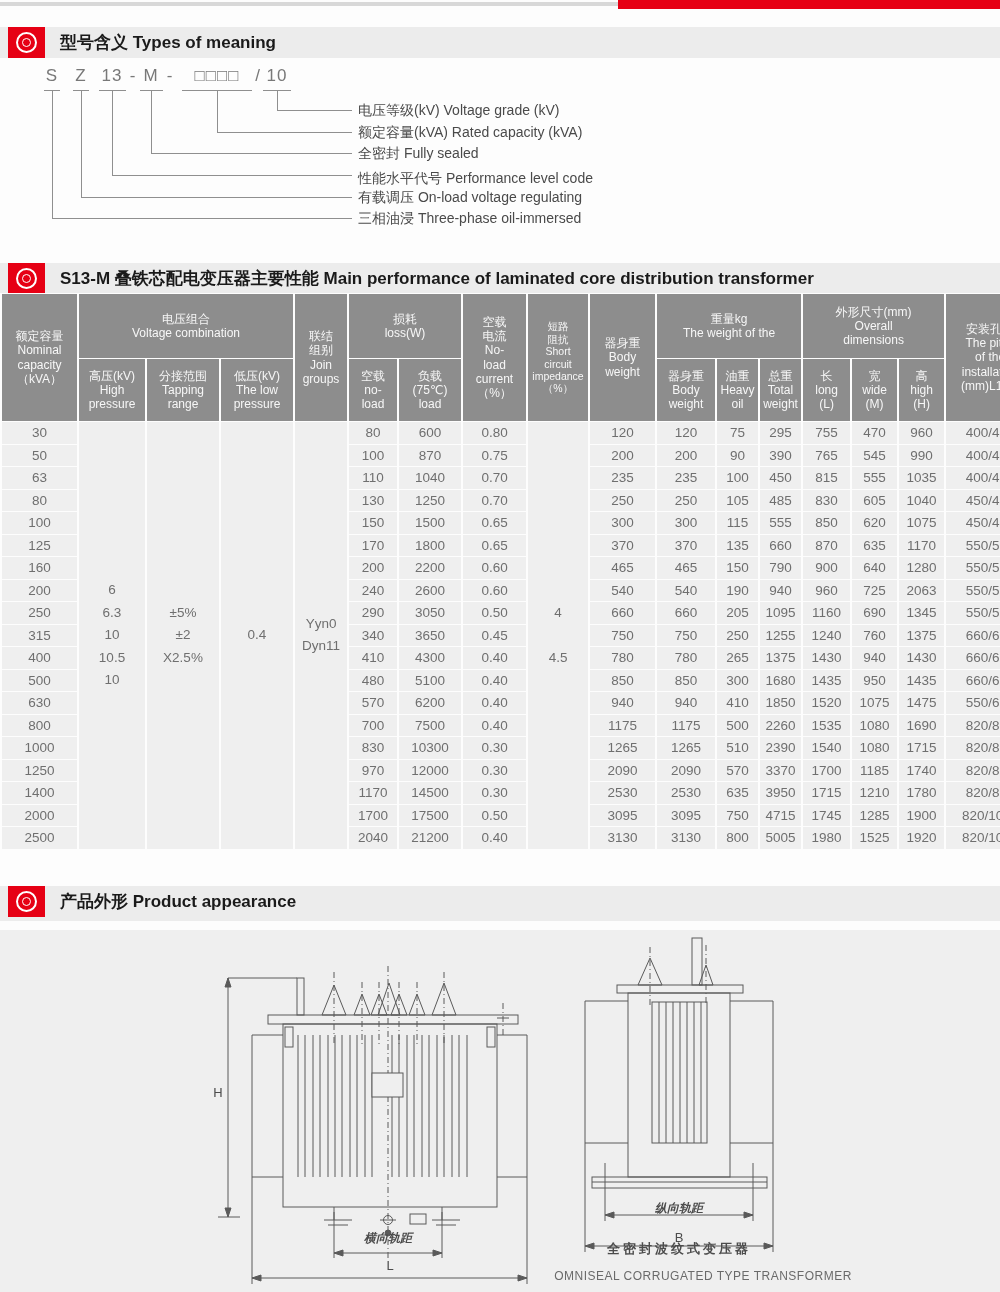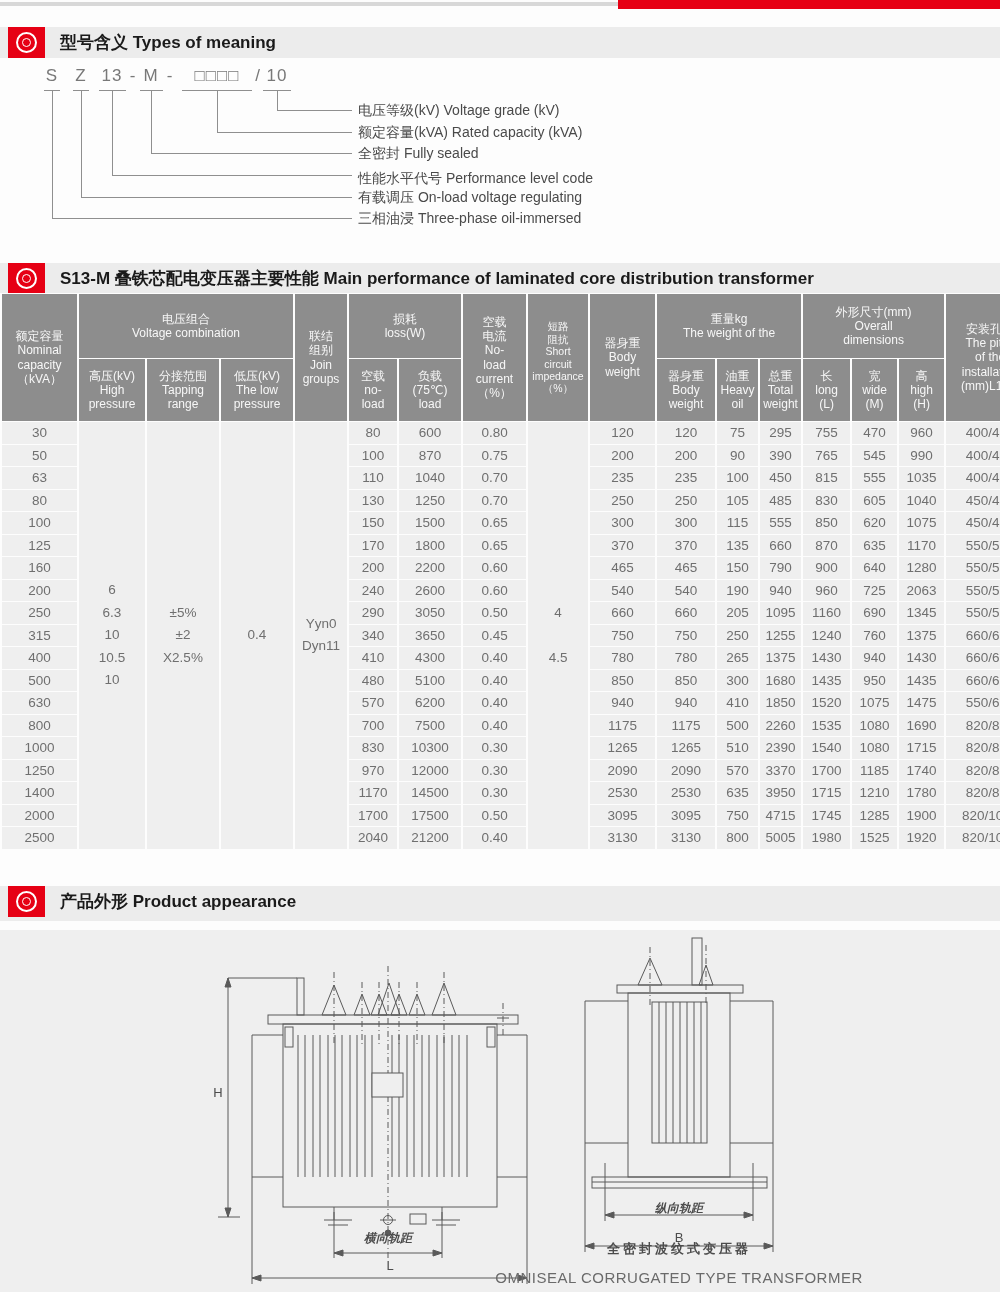--- a/index.html
+++ b/index.html
@@ -31,21 +31,21 @@
                 padding:0;height:21.5px;line-height:21.5px;overflow:hidden;white-space:nowrap;}
   table.perf td.merged div{line-height:22.5px;height:22.5px;font-size:13.5px;}
   
   .drawings{position:absolute;left:0;top:930px;width:1000px;height:362px;background:#efefef;}
   .drawings svg{position:absolute;}
   .dwg-label{position:absolute;transform:translateX(-50%);color:#4c4c4c;white-space:nowrap;text-align:center;}
   .lab-h{font-size:13px;}
   .lab-gauge{font-size:12px;font-weight:bold;font-style:italic;}
   .lab-dim{font-size:13px;}
   .lab-cap-cn{font-size:13px;font-weight:bold;letter-spacing:3px;}
-  .lab-cap-en{font-size:15px;color:#6a6a6a;letter-spacing:0.5px;}
+  .lab-cap-en{font-size:12px;color:#6a6a6a;letter-spacing:0.5px;margin-left:24px;}
 </style>
 </head>
 <body>
 
 <div class="page">
 
   <div class="top-gray"></div>
   <div class="top-red" style="background:#e60014;"></div>
 
   <div class="sec-bar" style="top:27px;">

